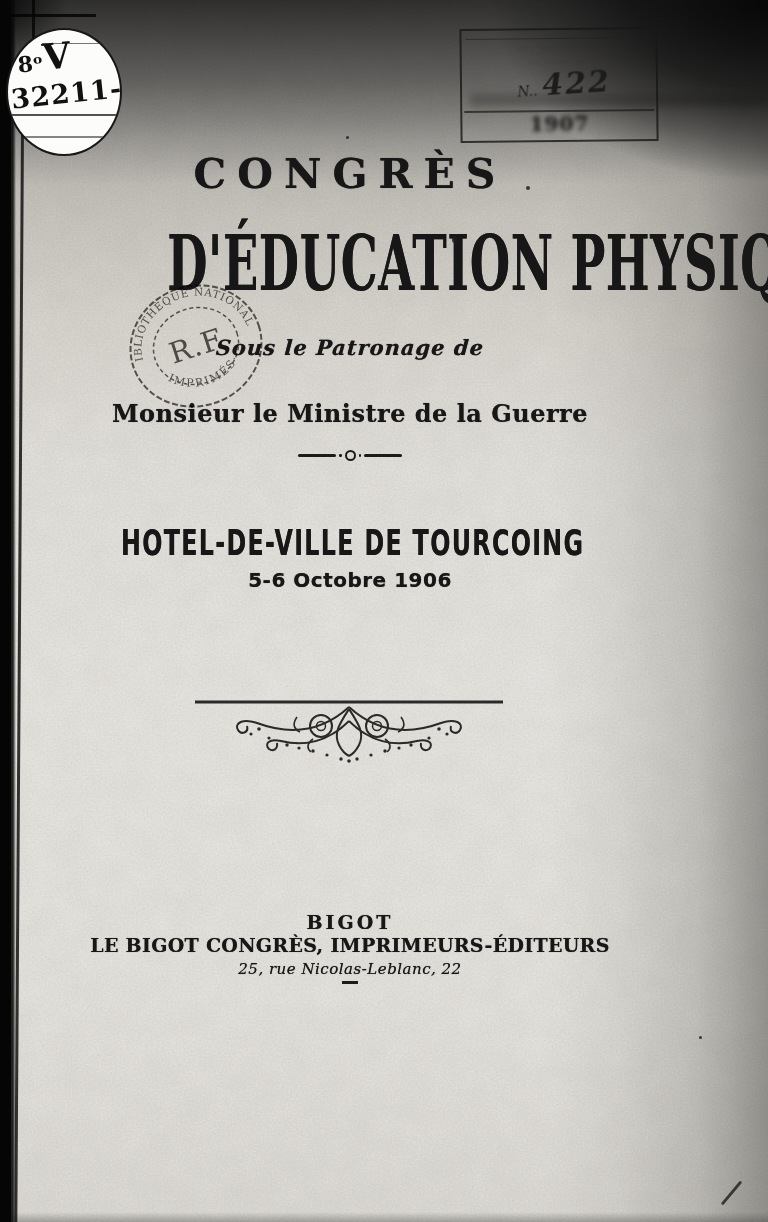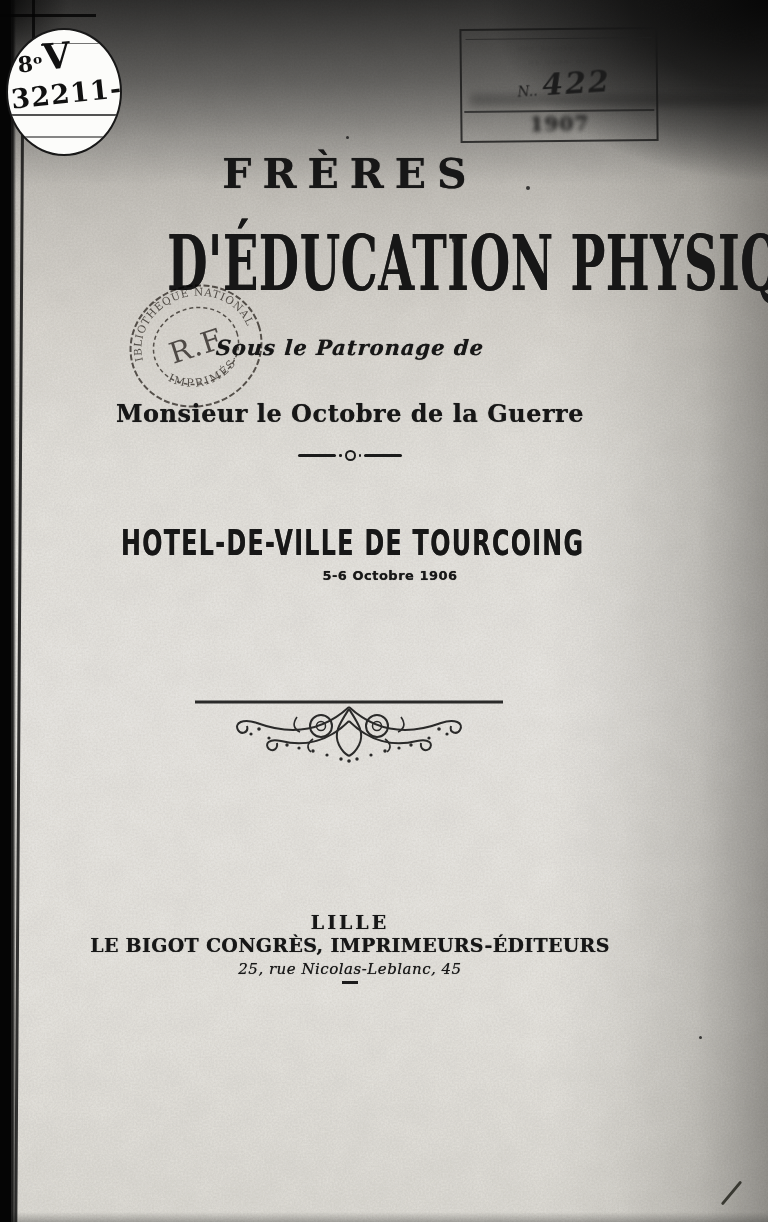--- a/index.html
+++ b/index.html
@@ -24,21 +24,21 @@
   .corner-vline{position:absolute;left:32px;top:0;width:2.5px;height:40px;background:rgba(5,5,5,.8);z-index:41;}
 
   .ink{color:#171717;text-shadow:0 0 .7px rgba(12,12,12,.75);}
   .col{position:absolute;left:0;width:700px;text-align:center;white-space:nowrap;}
 
   .congres{top:150px;font-size:41px;font-weight:bold;letter-spacing:11px;}
   .physique{top:218px;left:30px;width:704px;font-size:76px;font-weight:bold;letter-spacing:1px;transform:scale(.61,1.02);transform-origin:center;}
   .script-line{top:335px;font-size:21px;font-weight:bold;font-style:italic;letter-spacing:1px;transform:skewX(-4deg);}
   .minister{top:399px;font-size:24px;font-weight:bold;letter-spacing:.5px;}
   .venue{top:522px;left:2px;transform:scaleX(.66);transform-origin:center;font-family:"DejaVu Sans","Liberation Sans",sans-serif;font-size:36px;font-weight:bold;letter-spacing:2px;}
-  .dates{top:568px;font-family:"DejaVu Sans","Liberation Sans",sans-serif;font-size:13px;font-weight:bold;letter-spacing:.5px;margin-left:40px;}
+  .dates{top:568px;font-family:"DejaVu Sans","Liberation Sans",sans-serif;font-size:20px;font-weight:bold;letter-spacing:.5px;}
   .city{top:911px;font-size:19px;font-weight:bold;letter-spacing:3px;}
   .publisher{top:934px;font-size:19px;font-weight:bold;letter-spacing:.3px;}
   .address{top:960px;font-size:15px;font-style:italic;letter-spacing:.5px;}
   .year{top:990px;font-size:19px;font-weight:bold;letter-spacing:1px;}
   .imprint-dash{position:absolute;left:342px;top:981px;width:16px;height:3px;background:#1b1b1b;}
 
   .divider{top:450px;display:flex;justify-content:center;align-items:center;gap:3px;}
   .divider .dline{width:38px;height:2.5px;background:#1b1b1b;border-radius:2px;}
   .divider .ddot{width:2.5px;height:2.5px;background:#1b1b1b;border-radius:50%;}
   .divider .dring{width:7px;height:7px;border:2px solid #1b1b1b;border-radius:50%;}
@@ -86,29 +86,29 @@
       <feColorMatrix type="matrix" values="0 0 0 0 0.45  0 0 0 0 0.44  0 0 0 0 0.42  0 0 0 0.55 0"></feColorMatrix>
       </filter>
     <filter id="blotchF">
         <feTurbulence type="fractalNoise" baseFrequency="0.035" numOctaves="3" seed="11" stitchTiles="stitch"></feTurbulence>
       <feColorMatrix type="matrix" values="0 0 0 0 0.40  0 0 0 0 0.39  0 0 0 0 0.37  0 0 0 0.22 0"></feColorMatrix>
       </filter>
     <rect width="768" height="1222" filter="url(#grainF)"></rect>
     <rect width="768" height="1222" filter="url(#blotchF)"></rect>
   </svg>
 
-  <div class="col congres ink">FRÈRES</div>
+  <div class="col congres ink">CONGRÈS</div>
   <div class="col physique ink">D'ÉDUCATION PHYSIQUE</div>
   <div class="speck" style="left:452px;top:236px;width:5px;height:7px;"></div>
   <div class="speck" style="left:526px;top:186px;width:4px;height:4px;"></div>
   <div class="speck" style="left:346px;top:136px;width:3px;height:3px;"></div>
   <div class="speck" style="left:699px;top:1036px;width:3px;height:3px;"></div>
 
   <div class="col script-line ink">Sous le Patronage de</div>
-  <div class="col minister ink">Monsieur le Octobre de la Guerre</div>
+  <div class="col minister ink">Monsieur le Ministre de la Guerre</div>
 
   <div class="col divider">
     <span class="dline"></span>
     <span class="ddot"></span>
     <span class="dring"></span>
     <span class="ddot"></span>
     <span class="dline"></span>
   </div>
 
   <div class="col venue ink">HOTEL-DE-VILLE DE TOURCOING</div>
@@ -142,23 +142,23 @@
           <circle cx="236" cy="41" r="1.6"></circle>
         <circle cx="218" cy="48" r="1.7"></circle>
           <circle cx="206" cy="51" r="1.6"></circle>
           <circle cx="192" cy="54" r="1.7"></circle>
         <circle cx="178" cy="58" r="1.6"></circle>
           <circle cx="164" cy="62" r="1.7"></circle>
       </g>
     </g>
   </svg>
 
-  <div class="col city ink">LILLE</div>
+  <div class="col city ink">BIGOT</div>
   <div class="col publisher ink">LE BIGOT CONGRÈS, IMPRIMEURS-ÉDITEURS</div>
-  <div class="col address ink">25, rue Nicolas-Leblanc, 45</div>
+  <div class="col address ink">25, rue Nicolas-Leblanc, 22</div>
   <div class="imprint-dash"></div>
 
   <svg class="bn-stamp" viewBox="0 0 150 140">
     <g stroke="#4f4a45" fill="none">
       <ellipse cx="75" cy="70" rx="66" ry="60" stroke-width="2" stroke-dasharray="6 2.5"></ellipse>
       <ellipse cx="75" cy="70" rx="43" ry="38" stroke-width="1.5" stroke-dasharray="4 3"></ellipse>
     </g>
     <path id="bnTop" d="M 20,70 A 55,50 0 0 1 130,70" fill="none"></path>
     <path id="bnBot" d="M 26,73 A 50,46 0 0 0 124,73" fill="none"></path>
     <text font-family="DejaVu Serif, serif" font-size="10.5" fill="#4f4a45" letter-spacing="0.8">

